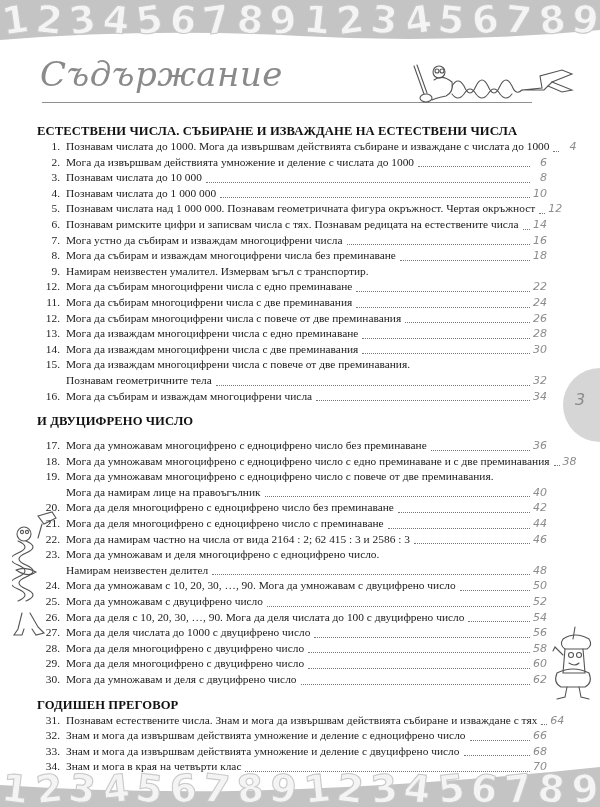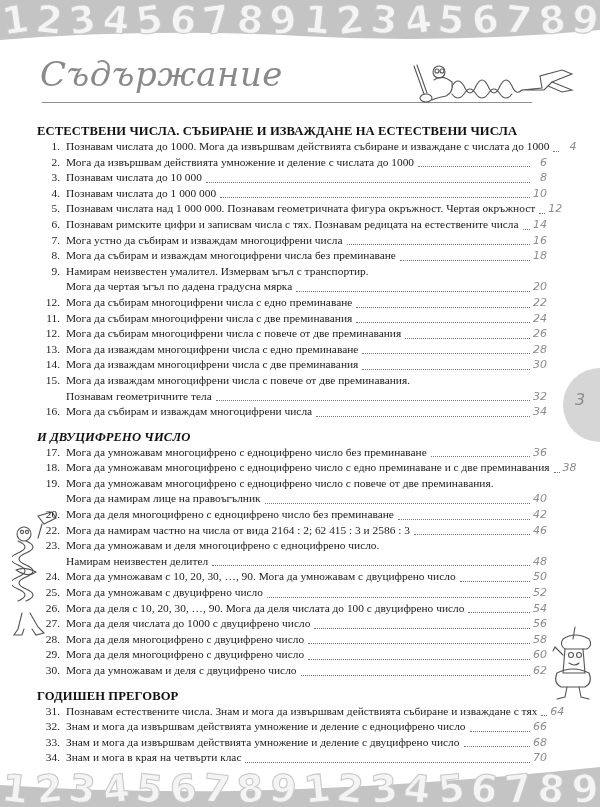--- a/index.html
+++ b/index.html
@@ -183,25 +183,20 @@
     <div class="row">
         <span class="num">8.</span>
         <span class="txt">Мога да събирам и изваждам многоцифрени числа без преминаване</span>
         <span class="dots"></span>
         <span class="pg">18</span>
       </div>
     <div class="row nopg">
         <span class="num">9.</span>
         <span class="txt">Намирам неизвестен умалител. Измервам ъгъл с транспортир.</span>
       </div>
-    <div class="row cont">
-        <span class="txt">Мога да чертая ъгъл по дадена градусна мярка</span>
-        <span class="dots"></span>
-        <span class="pg">20</span>
-      </div>
     <div class="row">
         <span class="num">12.</span>
         <span class="txt">Мога да събирам многоцифрени числа с едно преминаване</span>
         <span class="dots"></span>
         <span class="pg">22</span>
       </div>
     <div class="row">
         <span class="num">11.</span>
         <span class="txt">Мога да събирам многоцифрени числа с две преминавания</span>
         <span class="dots"></span>
@@ -236,21 +231,21 @@
       </div>
     <div class="row">
         <span class="num">16.</span>
         <span class="txt">Мога да събирам и изваждам многоцифрени числа</span>
         <span class="dots"></span>
         <span class="pg">34</span>
       </div>
   </div>
 
   <div class="section" style="margin-top:10px;">
-    <div class="section-title" style="margin-bottom:1px;font-style:italic;">И ДВУЦИФРЕНО ЧИСЛО</div>
+    <div class="section-title" style="margin-bottom:10px;">И ДВУЦИФРЕНО ЧИСЛО</div>
     <div class="row">
         <span class="num">17.</span>
         <span class="txt">Мога да умножавам многоцифрено с едноцифрено число без преминаване</span>
         <span class="dots"></span>
         <span class="pg">36</span>
       </div>
     <div class="row">
         <span class="num">18.</span>
         <span class="txt">Мога да умножавам многоцифрено с едноцифрено число с едно преминаване и с две преминавания</span>
         <span class="dots"></span>
@@ -263,20 +258,26 @@
     <div class="row cont">
         <span class="txt">Мога да намирам лице на правоъгълник</span>
         <span class="dots"></span>
         <span class="pg">40</span>
       </div>
     <div class="row">
         <span class="num">20.</span>
         <span class="txt">Мога да деля многоцифрено с едноцифрено число без преминаване</span>
         <span class="dots"></span>
         <span class="pg">42</span>
+      </div>
+    <div class="row">
+        <span class="num">21.</span>
+        <span class="txt">Мога да деля многоцифрено с едноцифрено число с преминаване</span>
+        <span class="dots"></span>
+        <span class="pg">44</span>
       </div>
     <div class="row">
         <span class="num">22.</span>
         <span class="txt">Мога да намирам частно на числа от вида 2164 : 2; 62 415 : 3 и 2586 : 3</span>
         <span class="dots"></span>
         <span class="pg">46</span>
       </div>
     <div class="row nopg">
         <span class="num">23.</span>
         <span class="txt">Мога да умножавам и деля многоцифрено с едноцифрено число.</span>

